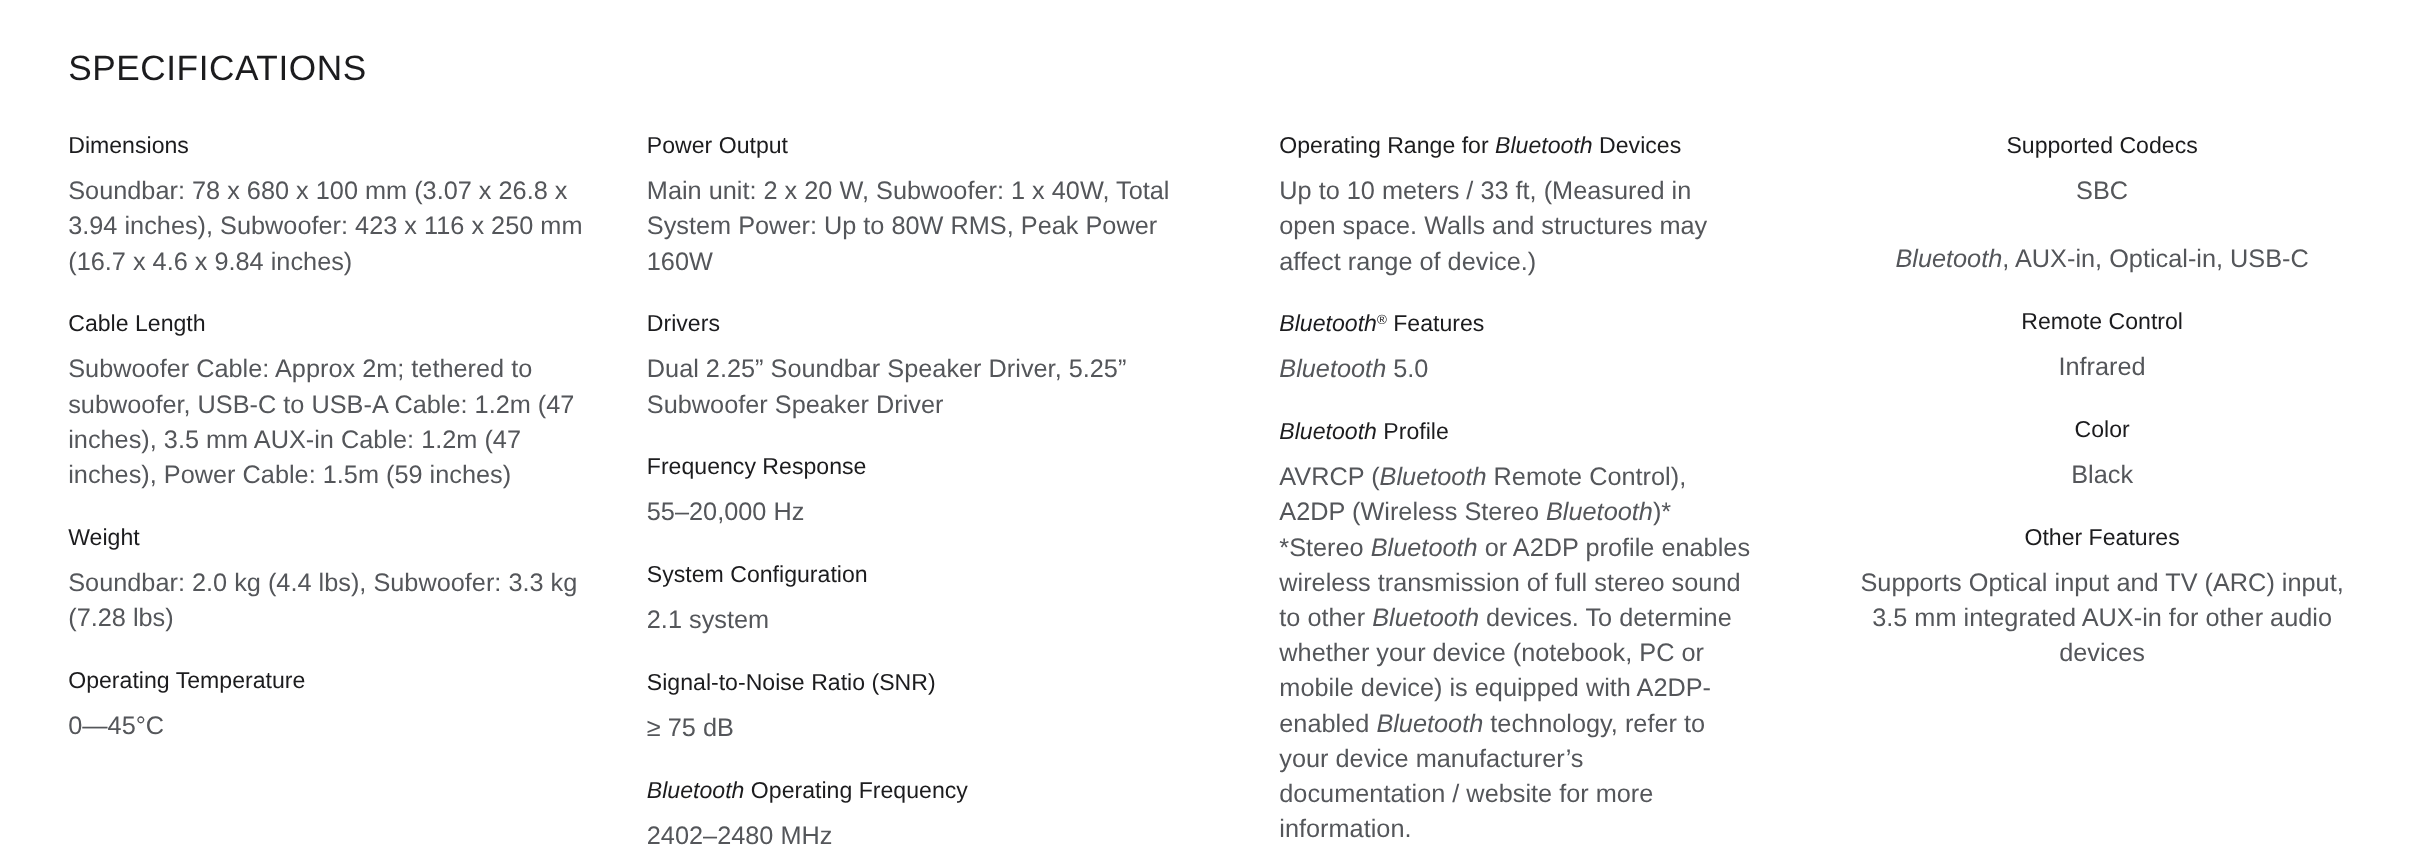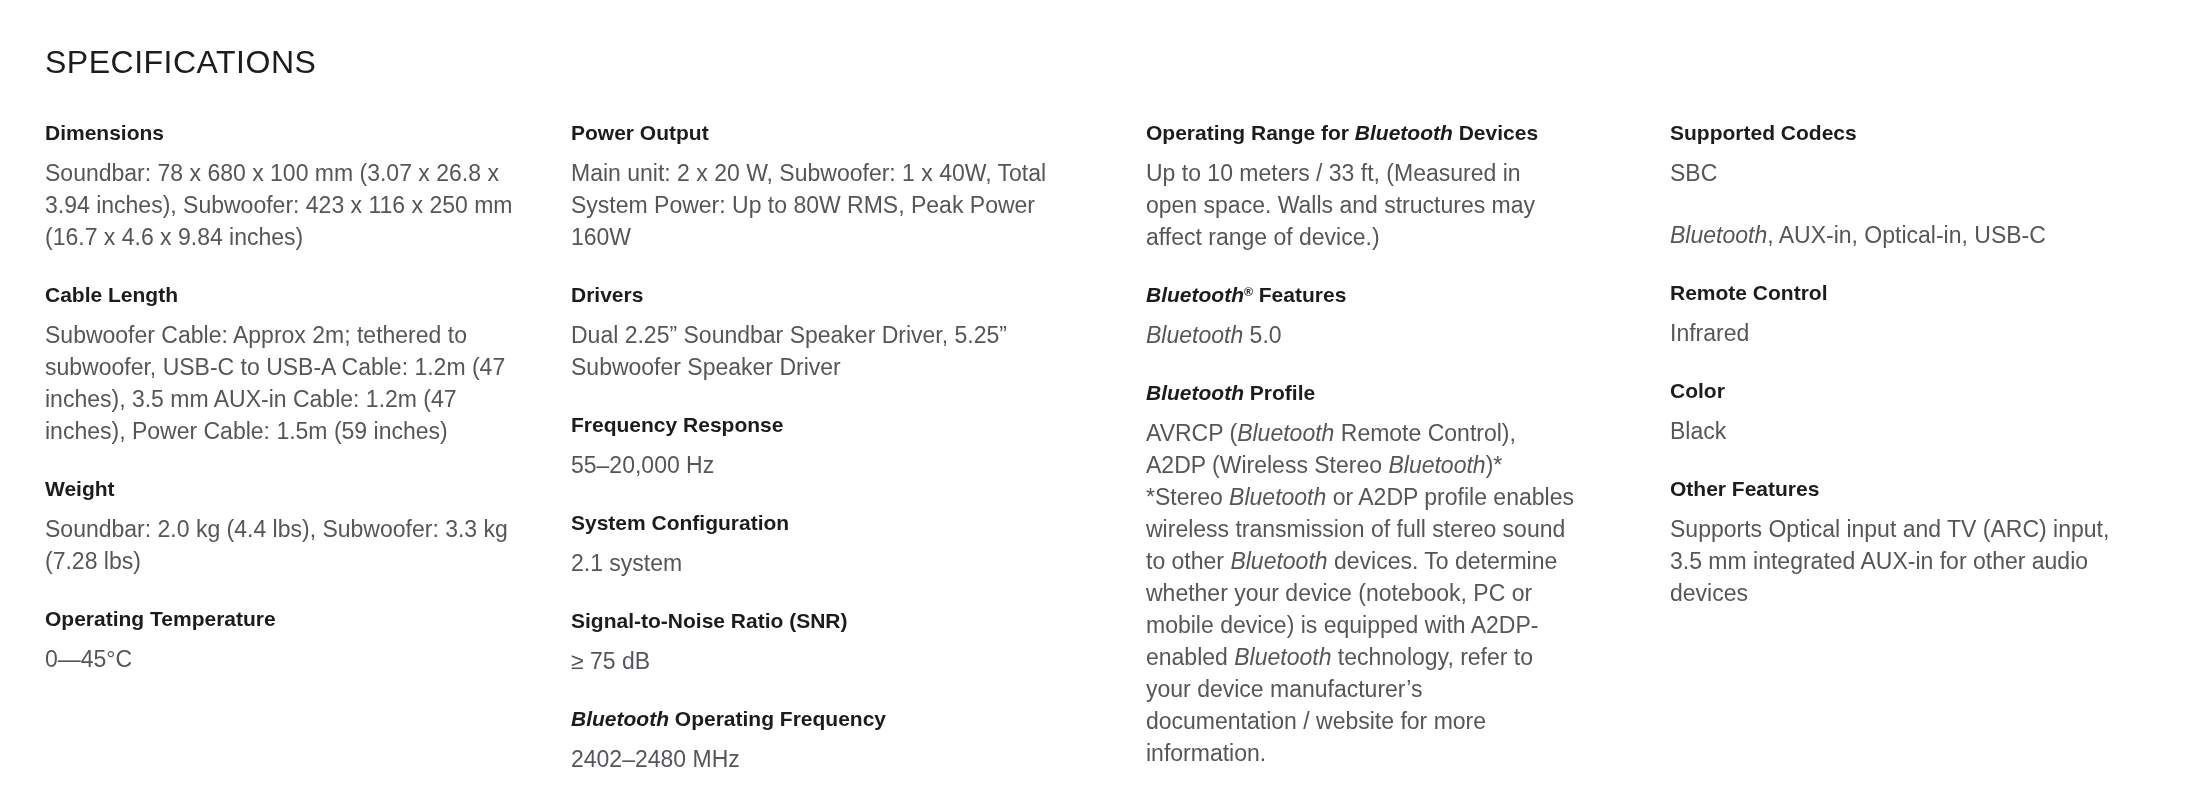--- a/index.html
+++ b/index.html
@@ -8,46 +8,46 @@
     background: #ffffff;
     width: 2200px;
     height: 788px;
     overflow: hidden;
     font-family: "Liberation Sans", sans-serif;
   }
   .page {
     box-sizing: border-box;
     width: 2200px;
     height: 788px;
-    padding: 44px 0 0 45px;
+    padding: 44px 0 0 62px;
   }
   .title {
     margin: 0 0 40px 0;
     font-size: 32px;
     font-weight: 400;
     letter-spacing: 0.5px;
     color: #1c1c1e;
   }
   .columns {
     display: grid;
     grid-template-columns: 526px 527px 572px 478px;
     align-items: start;
   }
   .column {
     box-sizing: border-box;
     padding-right: 36px;
   }
   .column:nth-child(3) { padding-right: 92px; margin-left: 48px; }
-  .column:nth-child(4) { padding-right: 30px; }
+  .column:nth-child(4) { padding-right: 30px; text-align: center; }
   .spec-section { margin: 0 0 30px 0; }
   .spec-heading {
     margin: 0 0 12px 0;
     font-size: 21px;
     line-height: 24px;
-    font-weight: 700;
+    font-weight: 400;
     color: #1c1c1e;
   }
   .spec-value {
     margin: 0;
     font-size: 23px;
     line-height: 32px;
     font-weight: 400;
     color: #54565a;
   }
   em { font-style: italic; }

